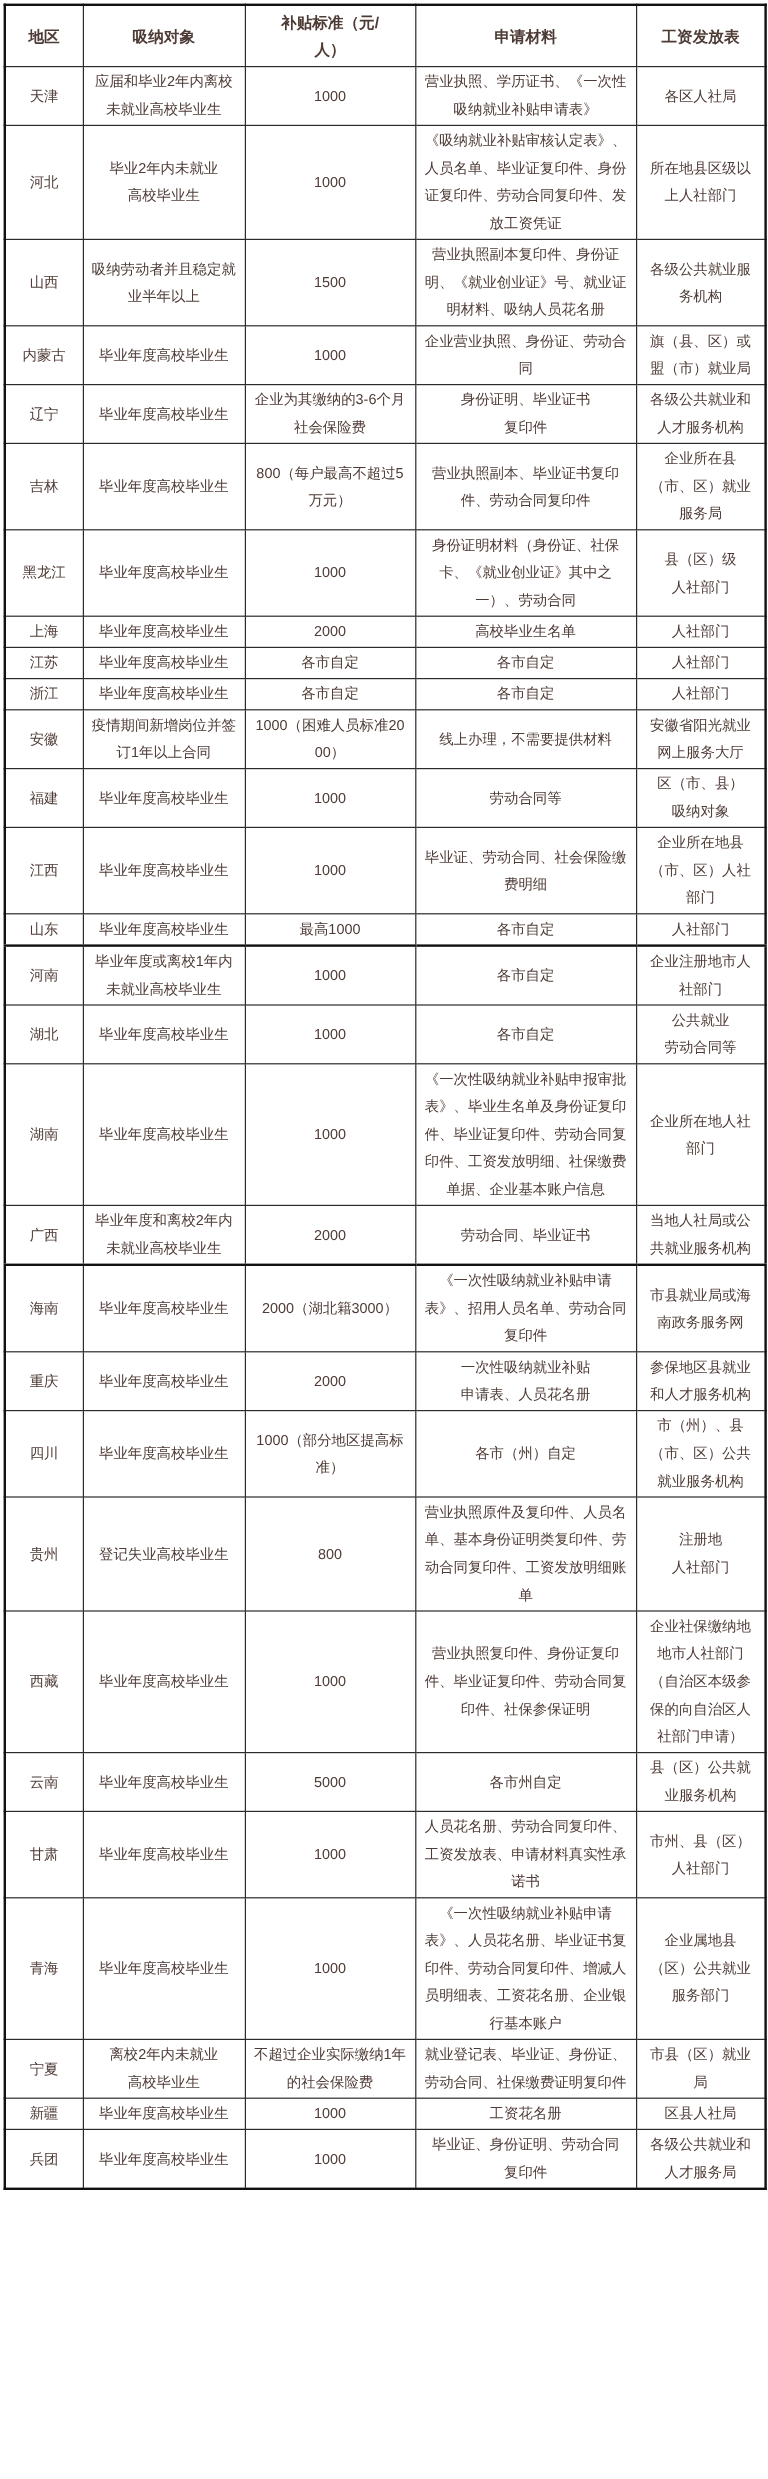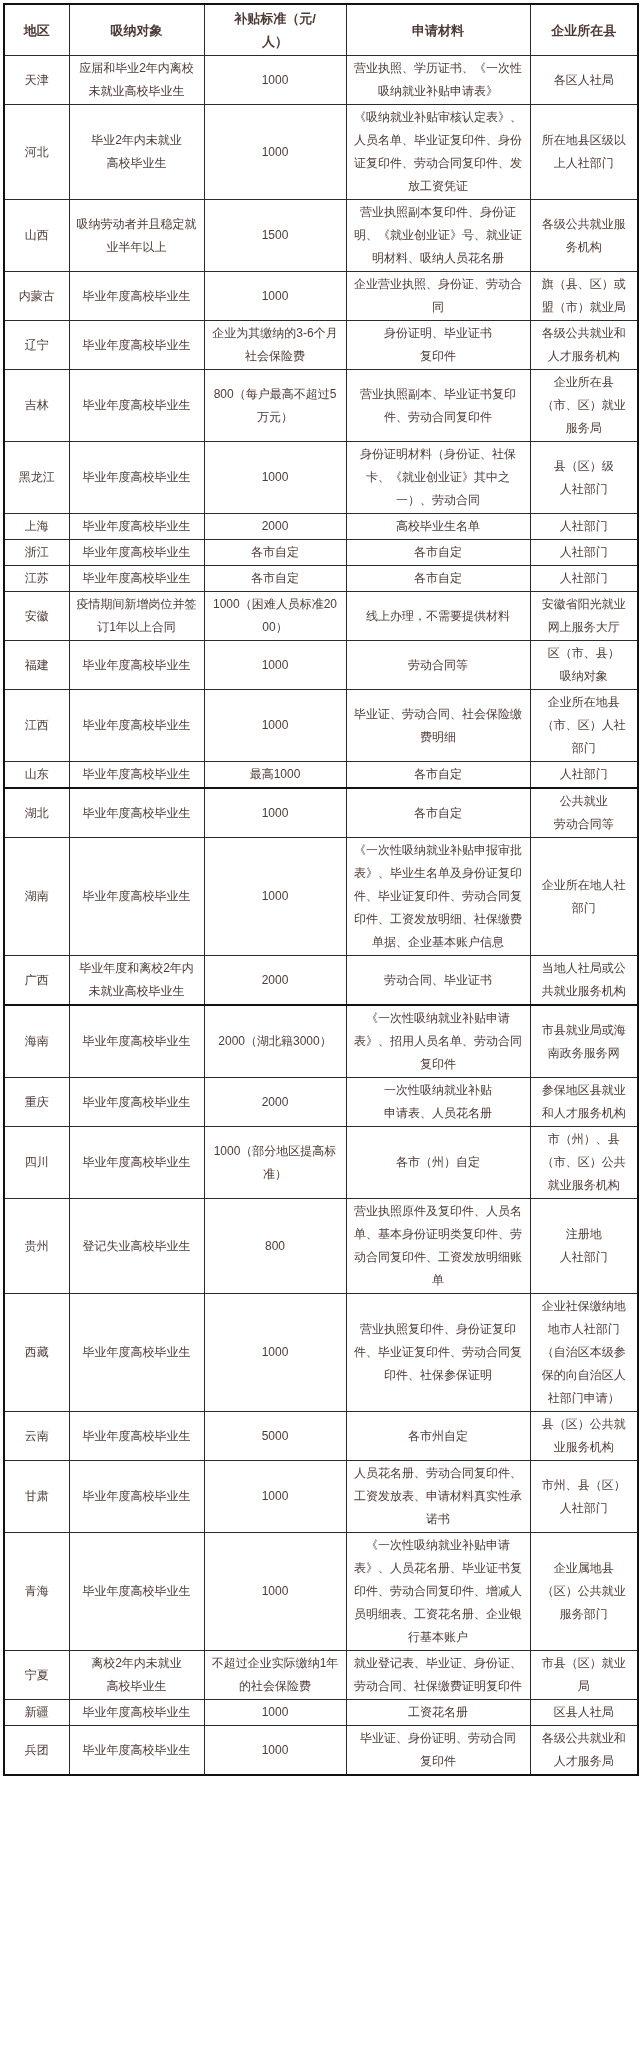--- a/index.html
+++ b/index.html
@@ -62,21 +62,21 @@
       <col class="c-materials">
       <col class="c-channel">
     </colgroup>
     <thead>
       <tr>
           <th>地区</th>
           <th>吸纳对象</th>
           <th>补贴标准（元/
 人）</th>
           <th>申请材料</th>
-          <th>企业所在县</th>
+          <th>工资发放表</th>
         </tr>
     </thead>
     <tbody>
         <tr>
     <td>天津</td>
     <td>应届和毕业2年内离校未就业高校毕业生</td>
     <td>1000</td>
     <td>营业执照、学历证书、《一次性吸纳就业补贴申请表》</td>
     <td>各区人社局</td>
   </tr>
@@ -126,28 +126,28 @@
 人社部门</td>
   </tr>
         <tr>
     <td>上海</td>
     <td>毕业年度高校毕业生</td>
     <td>2000</td>
     <td>高校毕业生名单</td>
     <td>人社部门</td>
   </tr>
         <tr>
+    <td>江苏</td>
+    <td>毕业年度高校毕业生</td>
+    <td>各市自定</td>
+    <td>各市自定</td>
+    <td>人社部门</td>
+  </tr>
+        <tr>
     <td>浙江</td>
-    <td>毕业年度高校毕业生</td>
-    <td>各市自定</td>
-    <td>各市自定</td>
-    <td>人社部门</td>
-  </tr>
-        <tr>
-    <td>江苏</td>
     <td>毕业年度高校毕业生</td>
     <td>各市自定</td>
     <td>各市自定</td>
     <td>人社部门</td>
   </tr>
         <tr>
     <td>安徽</td>
     <td>疫情期间新增岗位并签订1年以上合同</td>
     <td>1000（困难人员标准2000）</td>
     <td>线上办理，不需要提供材料</td>
@@ -167,20 +167,27 @@
     <td>1000</td>
     <td>毕业证、劳动合同、社会保险缴费明细</td>
     <td>企业所在地县（市、区）人社部门</td>
   </tr>
         <tr class="section-end">
     <td>山东</td>
     <td>毕业年度高校毕业生</td>
     <td>最高1000</td>
     <td>各市自定</td>
     <td>人社部门</td>
+  </tr>
+        <tr>
+    <td>河南</td>
+    <td>毕业年度或离校1年内未就业高校毕业生</td>
+    <td>1000</td>
+    <td>各市自定</td>
+    <td>企业注册地市人社部门</td>
   </tr>
         <tr>
     <td>湖北</td>
     <td>毕业年度高校毕业生</td>
     <td>1000</td>
     <td>各市自定</td>
     <td>公共就业
 劳动合同等</td>
   </tr>
         <tr>

